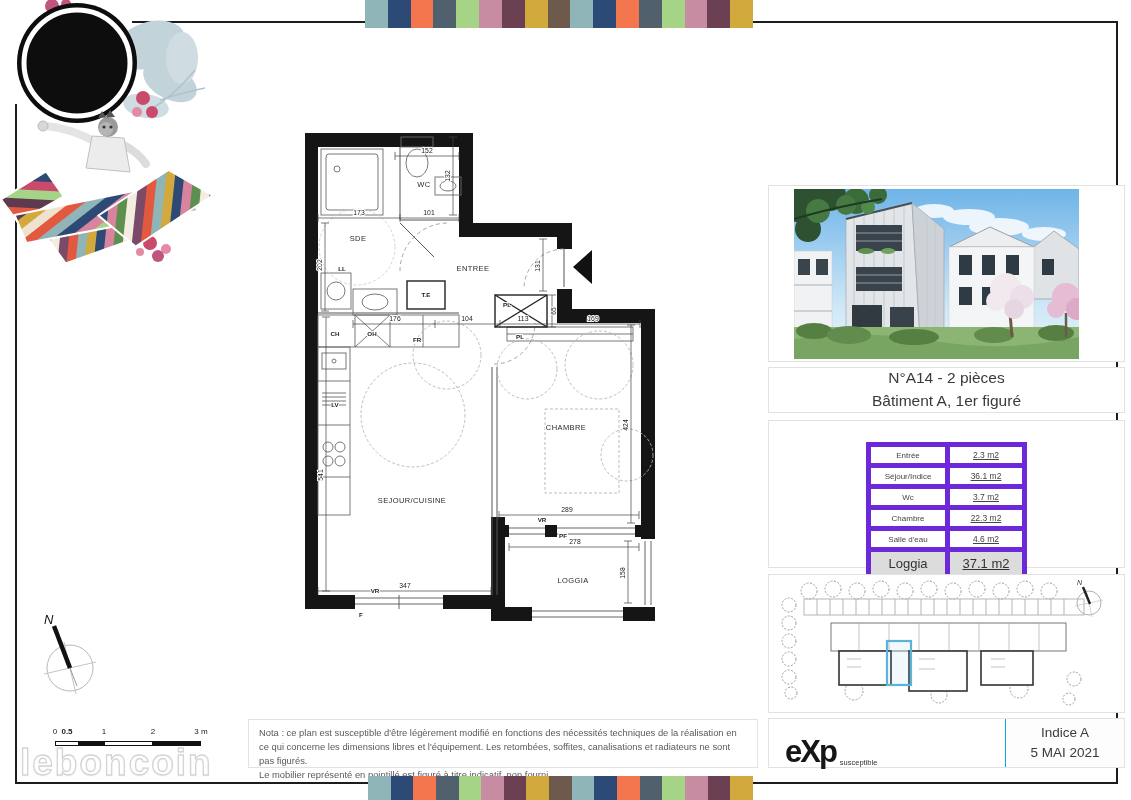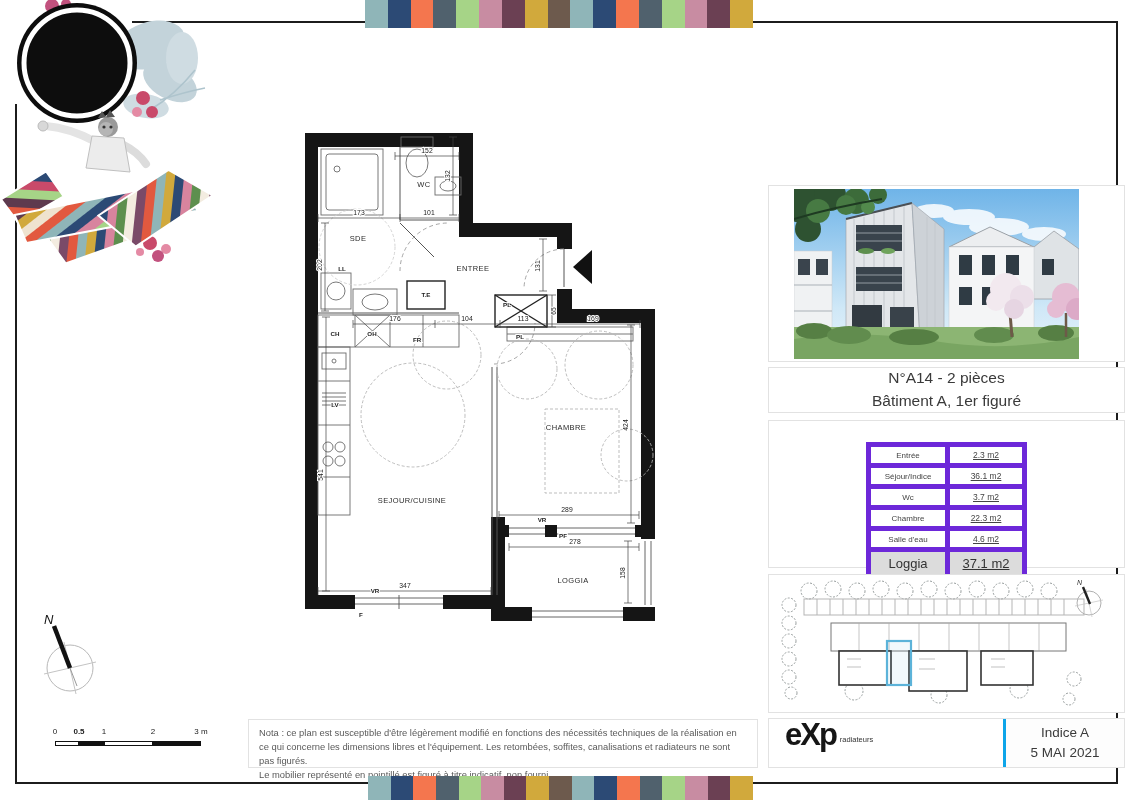--- a/index.html
+++ b/index.html
@@ -29,21 +29,21 @@
   #area-table{border-collapse:collapse;margin:21px auto 0 auto;}
   #area-table td{border:5px solid #6d28d9;text-align:center;font-size:8px;color:#444;
                  padding:3px 2px;height:9px;}
   #area-table td:first-child{width:70px;}
   #area-table td:last-child{width:68px;font-size:8.5px;text-decoration:underline;}
   #area-table tr.total td{background:#dcdcdc;font-size:13px;color:#333;height:16px;}
   #siteplan-box{left:768px;top:574px;width:357px;height:139px;}
   #note-box{left:248px;top:719px;width:510px;height:49px;padding:6px 10px;
             font-size:9.4px;color:#5a5a5a;line-height:1.5;}
   #titleblock{left:768px;top:718px;width:357px;height:50px;display:flex;}
-  #firm{flex:1;display:flex;align-items:flex-start;padding-left:16px;border-right:3px solid #0ea5e9;}
+  #firm{flex:1;display:flex;align-items:flex-end;padding-left:16px;border-right:1px solid #0ea5e9;}
   #firm-name{font-weight:800;font-size:31px;letter-spacing:-2px;color:#161616;line-height:1;}
   #firm-suffix{font-size:7.5px;color:#333;margin-left:4px;margin-top:16px;}
   #indice{width:118px;display:flex;flex-direction:column;align-items:center;justify-content:center;
           font-size:13.5px;color:#3a3a3a;line-height:1.5;background:#fdfdfd;}
 
   #scalebar{position:absolute;left:55px;top:727px;width:160px;height:22px;}
   #scale-labels{position:absolute;left:0;top:0;width:100%;height:10px;}
   #scale-labels span{position:absolute;transform:translateX(-50%);font-size:8px;color:#222;}
   #scale-segments{position:absolute;left:0;top:14px;display:flex;height:5px;}
   .seg{box-sizing:border-box;border:1px solid #111;height:5px;}
@@ -533,38 +533,39 @@
   </div>
 
   <div class="box" id="note-box">
     <span>Nota : ce plan est susceptible d'être légèrement modifié en fonctions des nécessités techniques de la réalisation en ce qui concerne les dimensions libres et l'équipement. Les retombées, soffites, canalisations et radiateurs ne sont pas figurés.</span><br>
     <span>Le mobilier représenté en pointillé est figuré à titre indicatif, non fourni.</span>
   </div>
 
   <div class="box" id="titleblock">
     <div id="firm">
       <span id="firm-name">eXp</span>
-      <span id="firm-suffix">radiateurs</span>
+      <span id="firm-suffix">susceptible</span>
     </div>
     <div id="indice">
       <div>Indice A</div>
       <div>5 MAI 2021</div>
     </div>
   </div>
 
   <div id="scalebar">
     <div id="scale-labels">
         <span style="left: 0px;">0</span>
-        <span style="left: 24px; font-weight: bold;">0.5</span>
+        <span style="left: 12px; font-weight: bold;">0.5</span>
         <span style="left: 49px;">1</span>
         <span style="left: 98px;">2</span>
         <span style="left: 146px;">3 m</span>
       </div>
     <div id="scale-segments">
       <span class="seg" style="width:24px"></span>
       <span class="seg filled" style="width:25px"></span>
       <span class="seg" style="width:49px"></span>
       <span class="seg filled" style="width:48px"></span>
     </div>
   </div>
 
+  <div id="watermark">leboncoin</div>
 
 </div>
 
 </body></html>

